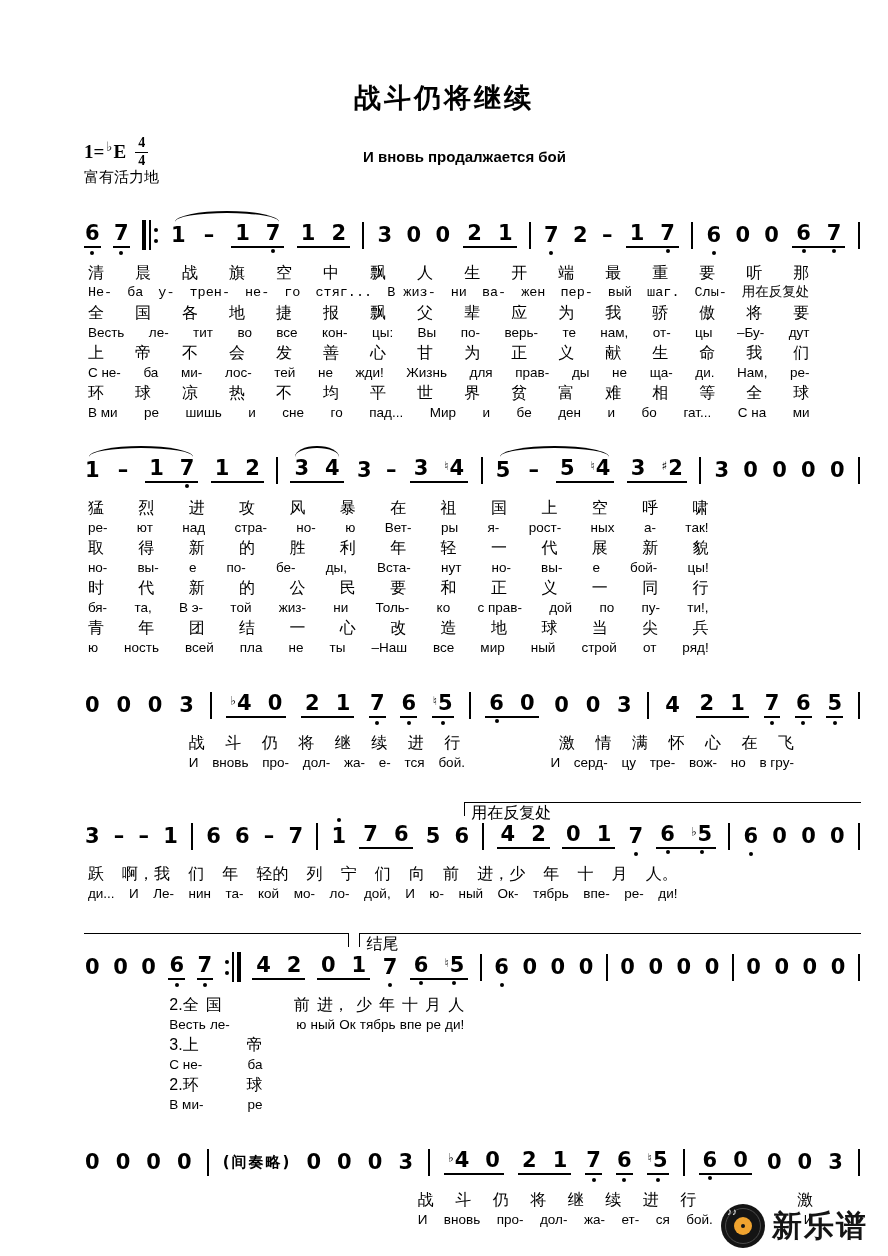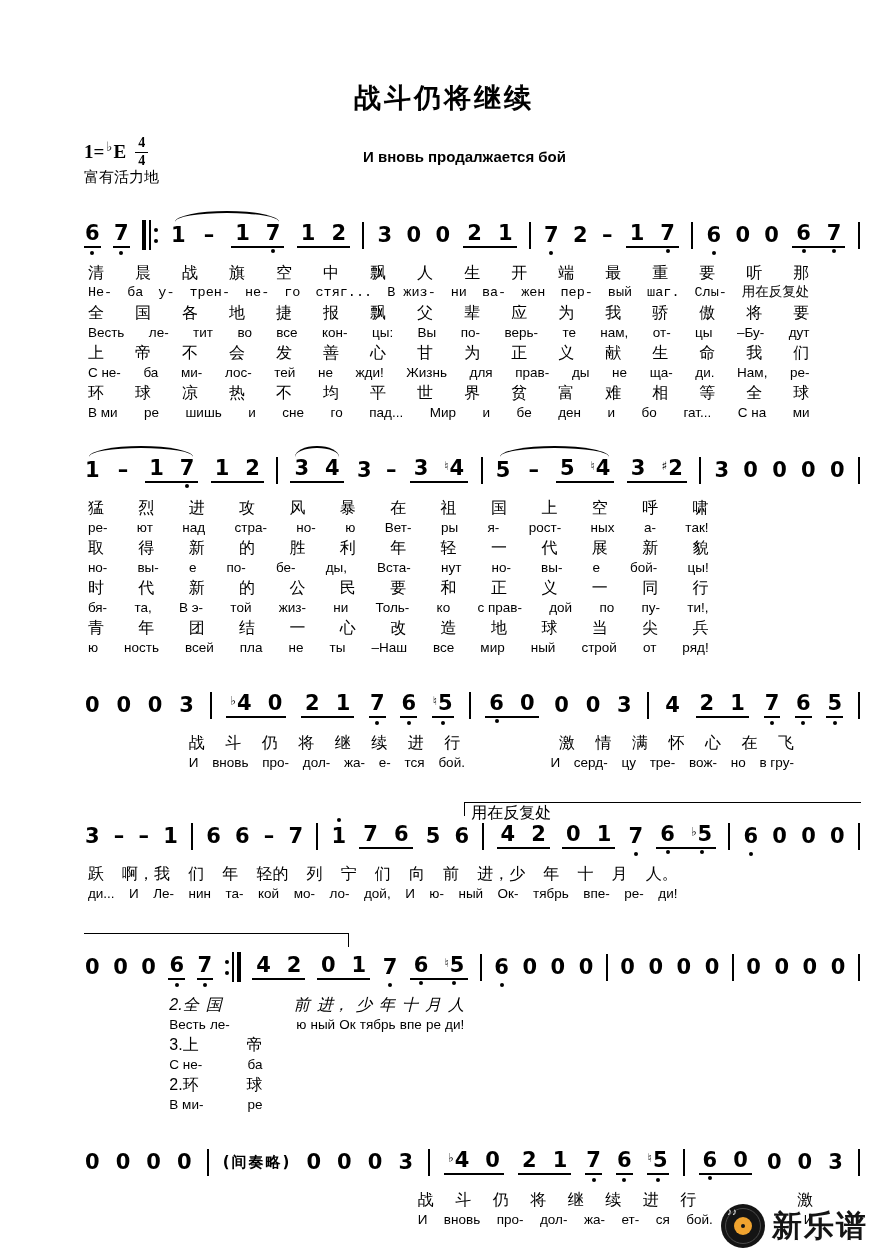--- a/index.html
+++ b/index.html
@@ -821,20 +821,23 @@
           <span class="cell">Ок-</span>
           <span class="cell">тябрь</span>
           <span class="cell">впе-</span>
           <span class="cell">ре-</span>
           <span class="cell">ди!</span>
         </div>
       </div>
     </div>
     <div class="system has-marker">
       <div class="marker tick-right" style="left: 0%; width: 34%;"></div>
+      <div class="marker tick-left" style="left: 35.5%; width: 64.5%;">
+        <span class="mlabel">结尾</span>
+      </div>
       <div class="notes">
         <span class="tok">
           <span class="g">0</span>
         </span>
         <span class="tok">
           <span class="g">0</span>
         </span>
         <span class="tok">
           <span class="g">0</span>
         </span>
@@ -921,21 +924,21 @@
         </span>
         <span class="tok">
           <span class="g">0</span>
         </span>
         <span class="tok">
           <span class="g">0</span>
         </span>
         <div class="bar"></div>
       </div>
       <div class="lyrics">
-        <div class="lyr zh" style="margin-left: 11%; width: 38%; font-style: italic;">
+        <div class="lyr zh" style="margin-left: 11%; width: 38%;">
           <span class="cell">2.全</span>
           <span class="cell">国</span>
           <span class="gap"></span>
           <span class="cell">前</span>
           <span class="cell">进，</span>
           <span class="cell">少</span>
           <span class="cell">年</span>
           <span class="cell">十</span>
           <span class="cell">月</span>
           <span class="cell">人</span>

